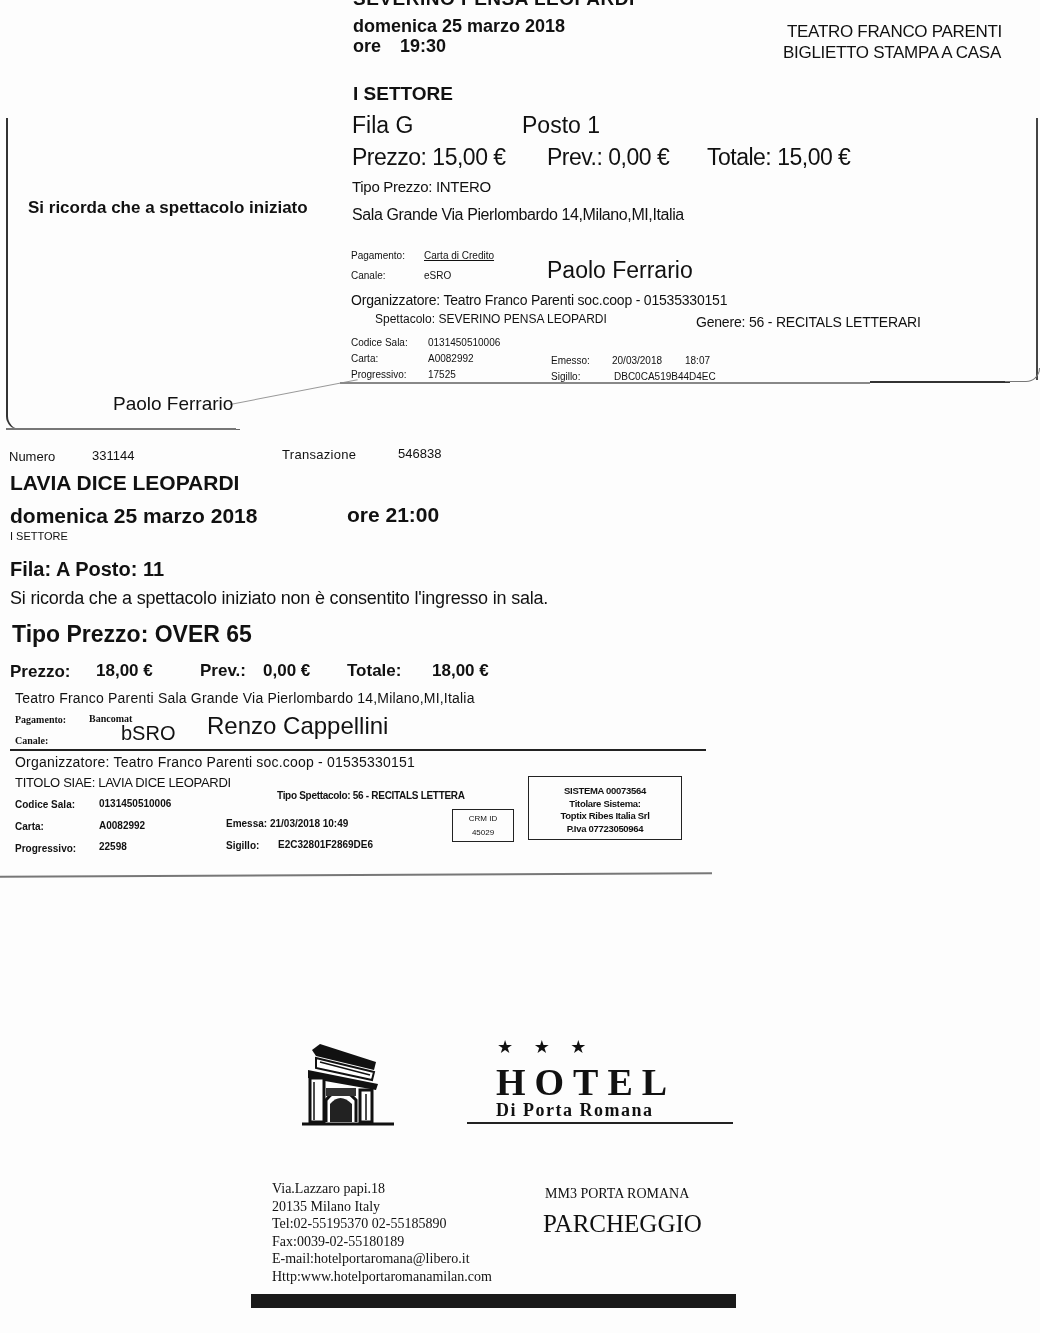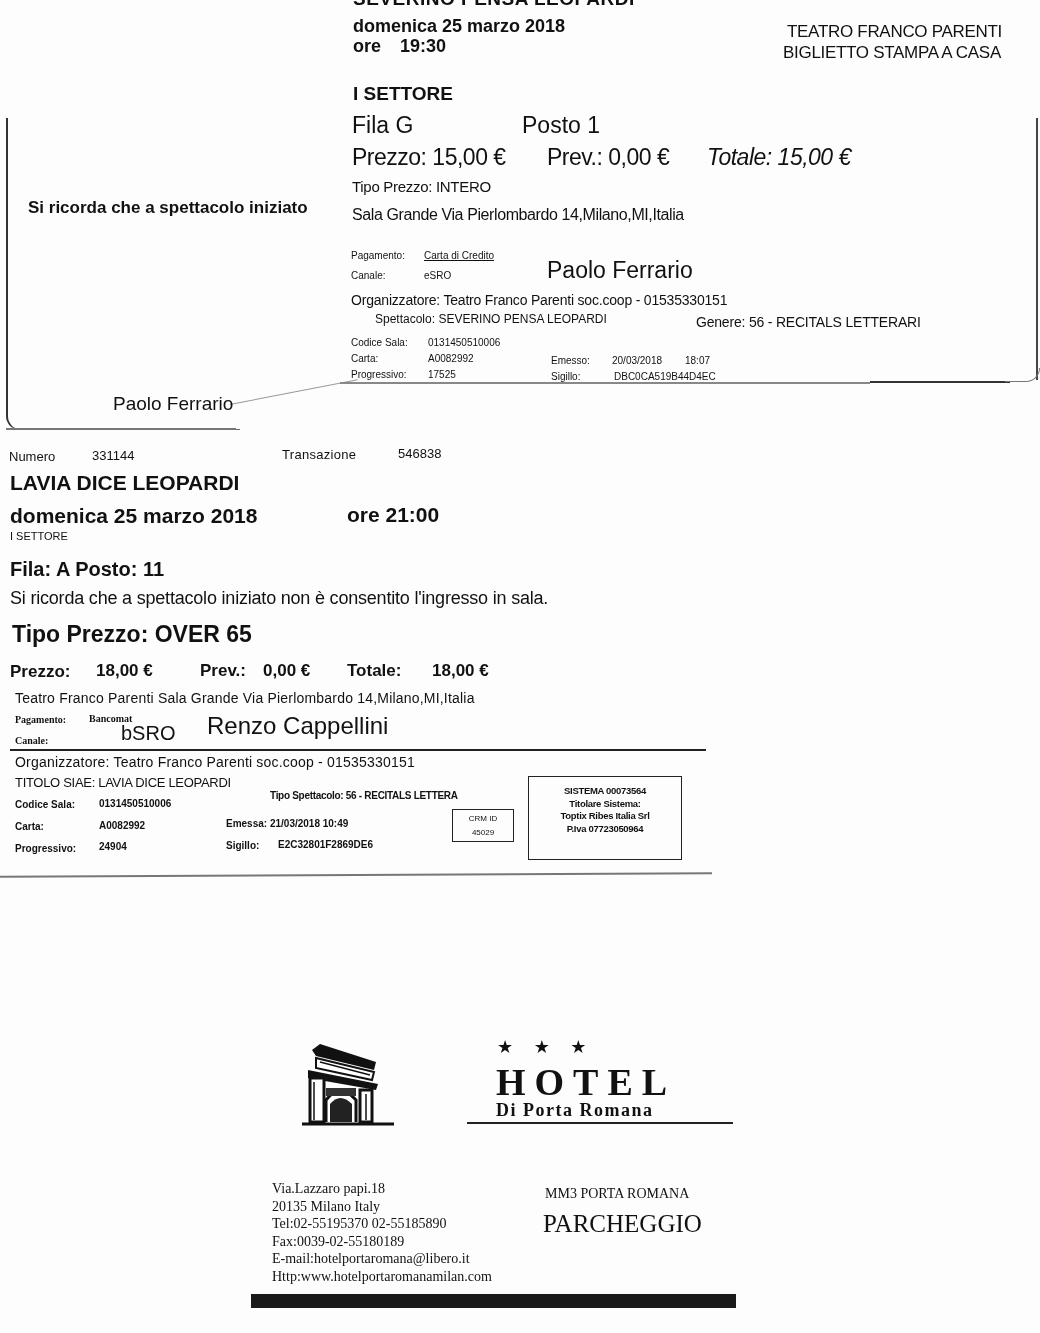--- a/index.html
+++ b/index.html
@@ -48,21 +48,21 @@
     <span style="margin-left:14px;">19:30</span>
   </div>
   <div class="abs" style="left:787px; top:22px; font-size:17px; letter-spacing:-0.3px;">TEATRO FRANCO PARENTI</div>
   <div class="abs" style="left:783px; top:43px; font-size:17px; letter-spacing:-0.3px;">BIGLIETTO STAMPA A CASA</div>
 
   <div class="abs bold" style="left:353px; top:83px; font-size:19px;">I SETTORE</div>
   <div class="abs" style="left:352px; top:112px; font-size:23px;">Fila G</div>
   <div class="abs" style="left:522px; top:112px; font-size:23px;">Posto 1</div>
   <div class="abs" style="left:352px; top:144px; font-size:23px; letter-spacing:-0.5px;">Prezzo: 15,00 €</div>
   <div class="abs" style="left:547px; top:144px; font-size:23px; letter-spacing:-0.5px;">Prev.: 0,00 €</div>
-  <div class="abs" style="left:707px; top:144px; font-size:23px; letter-spacing:-0.5px;font-style:italic;">Totale: 15,00 €</div>
+  <div class="abs" style="left:707px; top:144px; font-size:23px; letter-spacing:-0.5px;">Totale: 15,00 €</div>
   <div class="abs" style="left:352px; top:178px; font-size:15px; letter-spacing:-0.3px;">Tipo Prezzo: INTERO</div>
   <div class="abs" style="left:352px; top:206px; font-size:16px; letter-spacing:-0.4px;">Sala Grande Via Pierlombardo 14,Milano,MI,Italia</div>
 
   <div class="abs bold" style="left:28px; top:194px; font-size:17px; line-height:27px;">
     <div>Si ricorda che a spettacolo iniziato</div>
   </div>
   <div class="abs" style="left:113px; top:393px; font-size:19px;">Paolo Ferrario</div>
 
   <div class="abs" style="left:351px; top:250px; font-size:10px;">Pagamento:</div>
   <div class="abs" style="left:424px; top:250px; font-size:10px;text-decoration:underline;">Carta di Credito</div>
@@ -113,39 +113,39 @@
   <div class="abs bold serif" style="left:15px; top:714px; font-size:10px;">Pagamento:</div>
   <div class="abs bold serif" style="left:89px; top:713px; font-size:10px;">Bancomat</div>
   <div class="abs bold serif" style="left:15px; top:735px; font-size:10px;">Canale:</div>
   <div class="abs" style="left:89px; top:722px; font-size:20px;margin-left:32px;">bSRO</div>
   <div class="abs" style="left:207px; top:712px; font-size:24px;">Renzo Cappellini</div>
 
   <div class="t2-divider"></div>
 
   <div class="abs" style="left:15px; top:754px; font-size:14px; letter-spacing:0.2px;">Organizzatore: Teatro Franco Parenti soc.coop - 01535330151</div>
   <div class="abs" style="left:15px; top:775px; font-size:13px; letter-spacing:-0.3px;">TITOLO SIAE: LAVIA DICE LEOPARDI</div>
-  <div class="abs bold" style="left:270px; top:790px; font-size:10px; letter-spacing:-0.3px;">Tipo Spettacolo: 56 - RECITALS LETTERA</div>
+  <div class="abs bold" style="left:277px; top:790px; font-size:10px; letter-spacing:-0.3px;">Tipo Spettacolo: 56 - RECITALS LETTERA</div>
 
   <div class="abs bold" style="left:15px; top:799px; font-size:10px;">Codice Sala:</div>
   <div class="abs bold" style="left:99px; top:798px; font-size:10px;">0131450510006</div>
   <div class="abs bold" style="left:15px; top:821px; font-size:10px;">Carta:</div>
   <div class="abs bold" style="left:99px; top:820px; font-size:10px;">A0082992</div>
   <div class="abs bold" style="left:15px; top:843px; font-size:10px;">Progressivo:</div>
-  <div class="abs bold" style="left:99px; top:841px; font-size:10px;">24904</div>
+  <div class="abs bold" style="left:99px; top:841px; font-size:10px;">22598</div>
 
   <div class="abs bold" style="left:226px; top:818px; font-size:10px;">Emessa: 21/03/2018   10:49</div>
   <div class="abs bold" style="left:226px; top:840px; font-size:10px;">Sigillo:</div>
   <div class="abs bold" style="left:278px; top:839px; font-size:10px;">E2C32801F2869DE6</div>
 
   <div class="box" style="left:452px; top:809px; width:62px; height:33px; font-size:8px; font-weight:normal; padding-top:2px; line-height:14px;">
     <div>CRM ID</div>
     <div>45029</div>
   </div>
 
-  <div class="box" style="left:528px; top:776px; width:154px; height:84px; font-size:9.5px; padding-top:8px; line-height:12.5px; letter-spacing:-0.3px;">
+  <div class="box" style="left:528px; top:776px; width:154px; height:64px; font-size:9.5px; padding-top:8px; line-height:12.5px; letter-spacing:-0.3px;">
     <div>SISTEMA 00073564</div>
     <div>Titolare Sistema:</div>
     <div>Toptix Ribes Italia Srl</div>
     <div>P.Iva 07723050964</div>
   </div>
 
   <div class="t2-bottom"></div>
 </div>
 
 <div>

